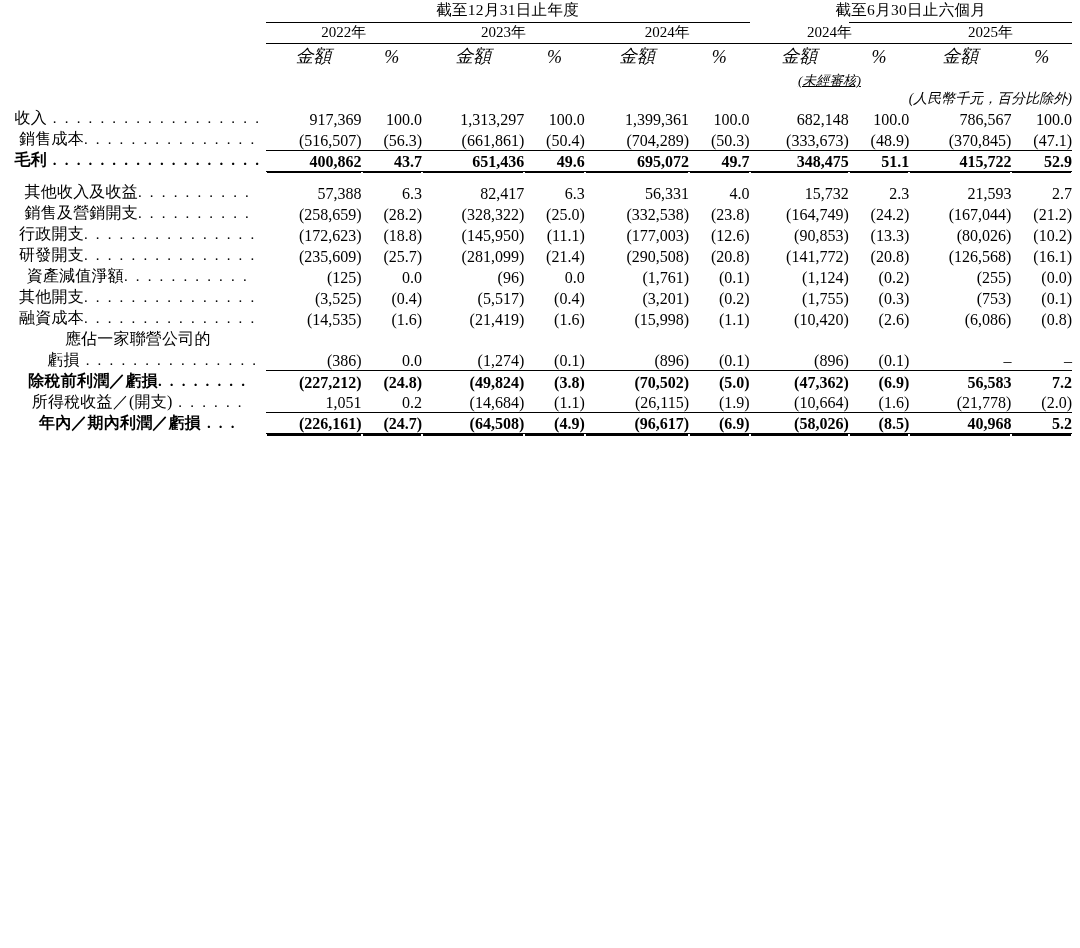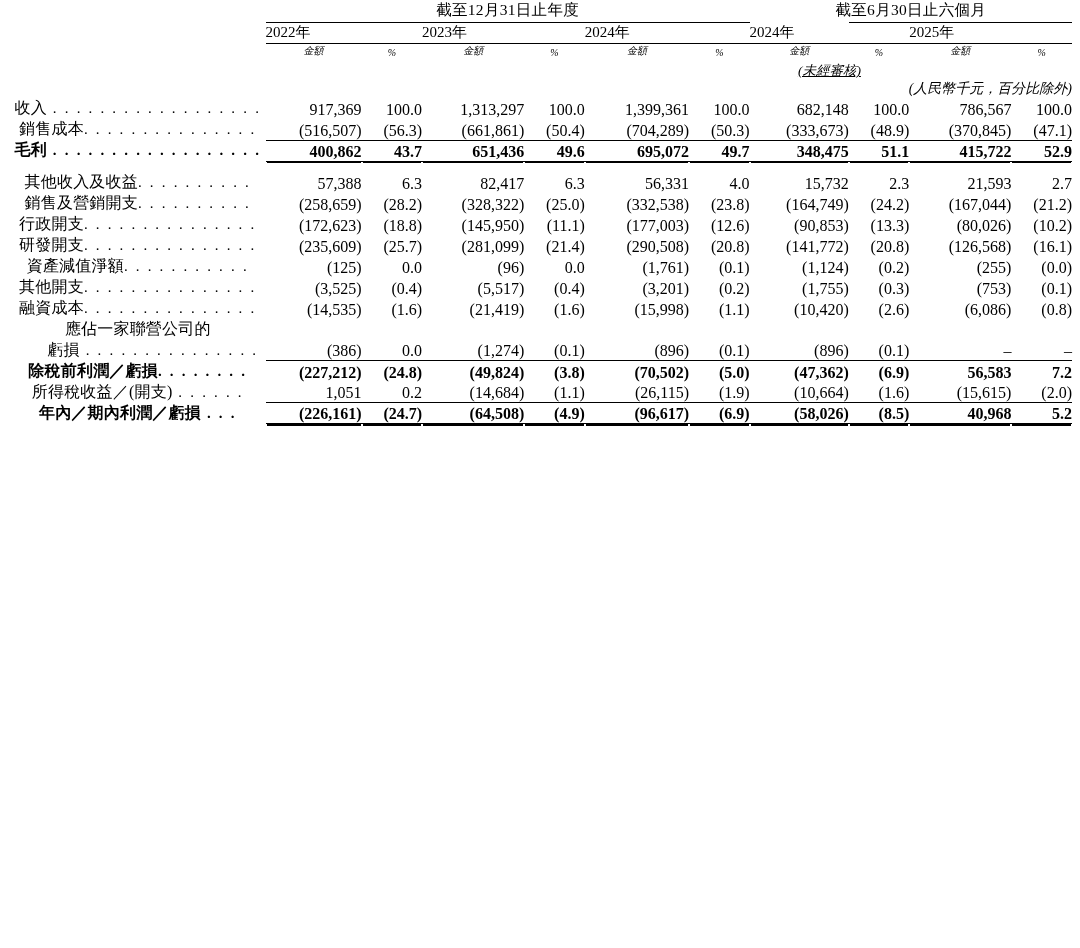--- a/index.html
+++ b/index.html
@@ -38,33 +38,33 @@
     font-size: 15.5px;
     font-weight: bold;
     padding-bottom: 3px;
     letter-spacing: .3px;
   }
   .grp-rule {
     height: 1px;
     border-bottom: 1px solid #000;
   }
   .yr {
-    text-align: left;
+    text-align: center;
     font-size: 15px;
     font-weight: bold;
     padding-top: 7px;
     padding-bottom: 3px;
   }
   .yr-rule {
     height: 1px;
     border-bottom: 1px solid #000;
   }
   .colhead {
     text-align: center;
-    font-size: 10px;
+    font-size: 18px;
     font-style: italic;
     padding-top: 8px;
     padding-bottom: 2px;
     font-family: "Liberation Serif", "DejaVu Serif", serif;
   }
   .subnote {
     text-align: center;
     font-size: 13.5px;
     font-style: italic;
     padding-top: 2px;
@@ -369,21 +369,21 @@
         <tr>
           <td class="label"><span>所得稅收益／(開支)</span><span class="dots"> . . . . . .</span></td>
           <td class="num u-single">1,051</td>
           <td class="pct u-single">0.2</td>
           <td class="num u-single">(14,684)</td>
           <td class="pct u-single">(1.1)</td>
           <td class="num u-single">(26,115)</td>
           <td class="pct u-single">(1.9)</td>
           <td class="num u-single">(10,664)</td>
           <td class="pct u-single">(1.6)</td>
-          <td class="num u-single">(15,615)</td>
+          <td class="num u-single">(21,778)</td>
           <td class="pct u-single">(2.0)</td>
         </tr>
         <tr class="bold">
           <td class="label"><span>年內／期內利潤／虧損</span><span class="dots"> . . .</span></td>
           <td class="num u-thick-double">(226,161)</td>
           <td class="pct u-thick-double">(24.7)</td>
           <td class="num u-thick-double">(64,508)</td>
           <td class="pct u-thick-double">(4.9)</td>
           <td class="num u-thick-double">(96,617)</td>
           <td class="pct u-thick-double">(6.9)</td>

